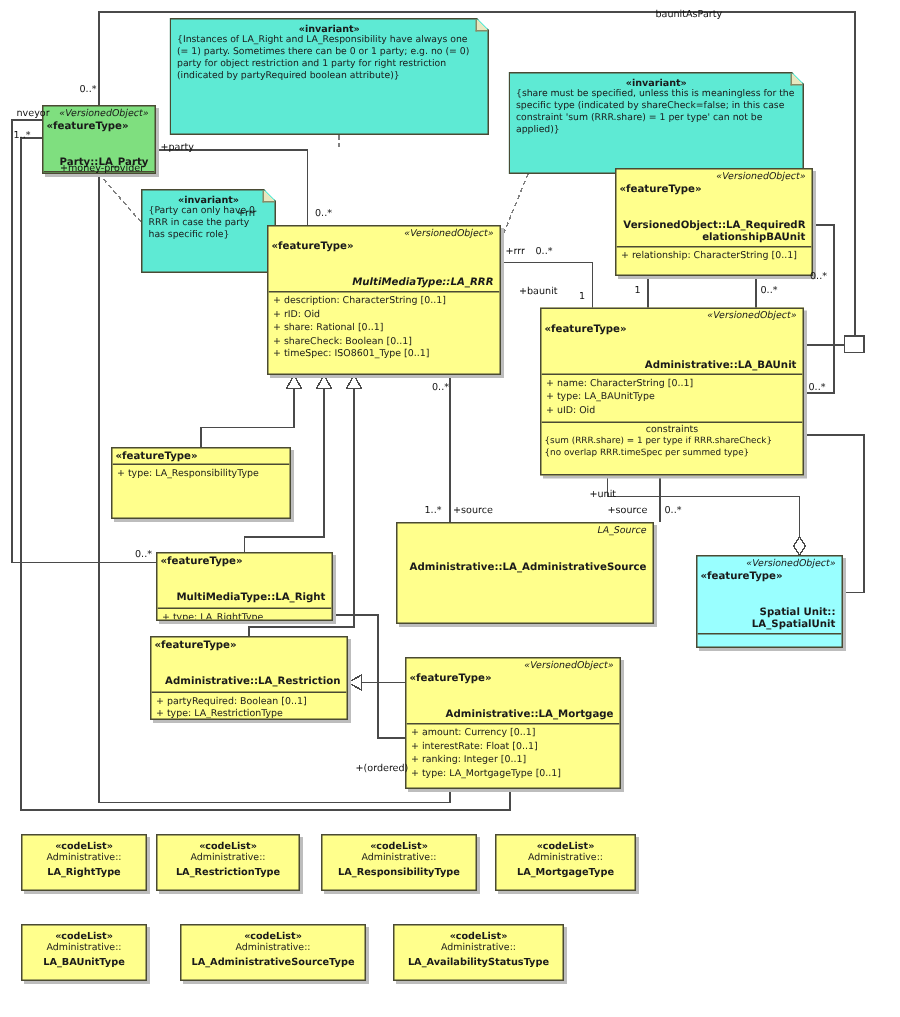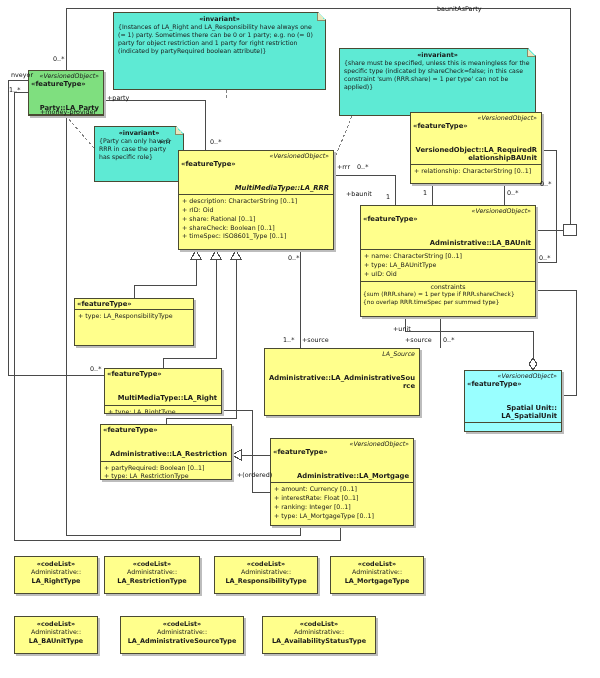--- a/index.html
+++ b/index.html
@@ -209,21 +209,21 @@
     <div class="hdr">
       <div class="stereo">«featureType»</div>
       <div class="nm">Administrative::LA_Restriction</div>
     </div>
     <div class="attrs">
       <div class="attr">+ partyRequired: Boolean [0..1]</div>
       <div class="attr">+ type: LA_RestrictionType</div>
     </div>
   </div>
 
-  <div class="uml-class" style="left:264px; top:348px; width:156px; height:68px;gap:36px;">
+  <div class="uml-class" style="left:264px; top:348px; width:172px; height:68px;gap:36px;">
     <div class="hdr">
       <div class="meta">LA_Source</div>
       <div class="nm">Administrative::LA_AdministrativeSource</div>
     </div>
     <div class="attrs">
       <div class="attr">+ availabilityStatus: LA_AvailabilityStatusType</div>
       <div class="attr">+ text: MultiMediaType [0..1]</div>
       <div class="attr">+ type: LA_AdministrativeSourceType</div>
     </div>
   </div>
@@ -303,15 +303,15 @@
   <span class="lbl" style="left:539px; top:255px;">0..*</span>
   <span class="lbl" style="left:423px; top:190px;">1</span>
   <span class="lbl" style="left:507px; top:190px;">0..*</span>
   <span class="lbl" style="left:288px; top:255px;">0..*</span>
   <span class="lbl" style="left:283px; top:337px;">1..*</span>
   <span class="lbl" style="left:302px; top:337px;">+source</span>
   <span class="lbl" style="left:405px; top:337px;">+source</span>
   <span class="lbl" style="left:443px; top:337px;">0..*</span>
   <span class="lbl" style="left:393px; top:326px;">+unit</span>
   <span class="lbl" style="left:90px;  top:366px;">0..*</span>
-  <span class="lbl" style="left:237px; top:472px;">+(ordered)</span>
+  <span class="lbl" style="left:237px; top:509px;">+(ordered)</span>
 
 </div>
 
 </body></html>

